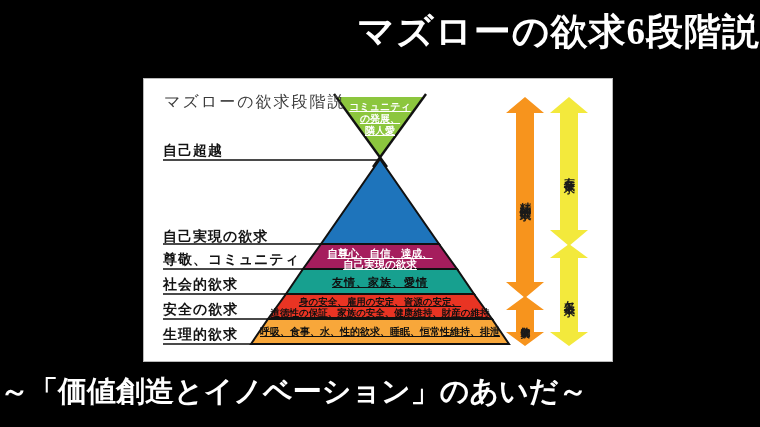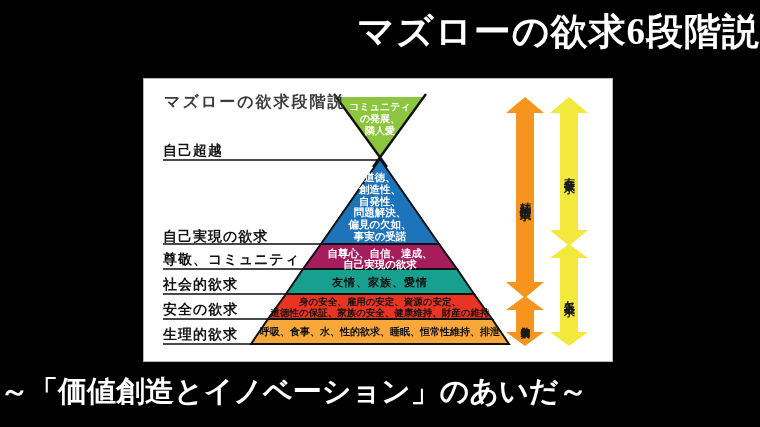--- a/index.html
+++ b/index.html
@@ -7,26 +7,26 @@
          font-family:"Liberation Sans","DejaVu Sans",sans-serif;}
   .title{position:absolute;top:10px;left:0;width:760px;text-align:right;
          font-family:"Liberation Serif","DejaVu Serif",serif;font-weight:700;
          font-size:37px;line-height:1.2;color:#fff;letter-spacing:1px;}
   .subtitle{position:absolute;top:374px;left:0;width:760px;text-align:left;
          font-family:"Liberation Serif","DejaVu Serif",serif;font-weight:700;
          font-size:29px;line-height:1.2;color:#fff;}
   .panel{position:absolute;left:143px;top:78px;width:470px;height:284px;
          background:#fff;border:1px solid #b9b9b9;box-sizing:border-box;}
   .panel svg{position:absolute;left:0;top:0;}
-  .heading{position:absolute;left:20px;top:13px;font-size:16px;font-weight:700;
+  .heading{position:absolute;left:20px;top:13px;font-size:16px;font-weight:400;
          color:#3c3c3c;letter-spacing:2px;}
   .lvl-label{position:absolute;left:19px;font-size:14px;font-weight:700;
          color:#141414;letter-spacing:1px;white-space:nowrap;}
   .band-text{position:absolute;text-align:center;font-weight:700;
-         white-space:pre-line;}
+         white-space:pre-line;text-decoration:underline;}
   .band-white{color:#fff;}
   .band-dark{color:#101010;}
   .arrow-label{position:absolute;display:flex;align-items:center;justify-content:center;}
   .arrow-label span{writing-mode:vertical-rl;text-orientation:upright;
          font-weight:700;color:#1a1a1a;white-space:nowrap;}
 </style>
 </head>
 <body>
 
 <div class="stage">
@@ -65,26 +65,20 @@
     <div class="lvl-label" style="top:63px">自己超越</div>
     <div class="lvl-label" style="top:149px">自己実現の欲求</div>
     <div class="lvl-label" style="top:172px">尊敬、コミュニティ</div>
     <div class="lvl-label" style="top:197px">社会的欲求</div>
     <div class="lvl-label" style="top:222px">安全の欲求</div>
     <div class="lvl-label" style="top:247px">生理的欲求</div>
 
     <div class="band-text band-white" style="left:176px;top:22px;width:120px;font-size:10px;line-height:12px">コミュニティ
 の発展、
 隣人愛</div>
-    <div class="band-text band-white" style="left:176px;top:93px;width:120px;font-size:10.5px;line-height:11.8px">道徳、
-創造性、
-自発性、
-問題解決、
-偏見の欠如、
-事実の受諾</div>
     <div class="band-text band-white" style="left:156px;top:169px;width:160px;font-size:10.5px;line-height:11px">自尊心、自信、達成、
 自己実現の欲求</div>
     <div class="band-text band-dark" style="left:136px;top:197px;width:200px;font-size:11px;line-height:12px;letter-spacing:1px">友情、家族、愛情</div>
     <div class="band-text band-dark" style="left:116px;top:218px;width:240px;font-size:9.5px;line-height:10.5px">身の安全、雇用の安定、資源の安定、
 道徳性の保証、家族の安全、健康維持、財産の維持</div>
     <div class="band-text band-dark" style="left:104px;top:248px;width:264px;font-size:10px;line-height:10.5px">呼吸、食事、水、性的欲求、睡眠、恒常性維持、排泄</div>
 
     <div class="arrow-label" style="left:367px;top:18px;width:28px;height:201px">
       <span style="font-size:11.5px;letter-spacing:2px">精神的欲求</span>
     </div>

